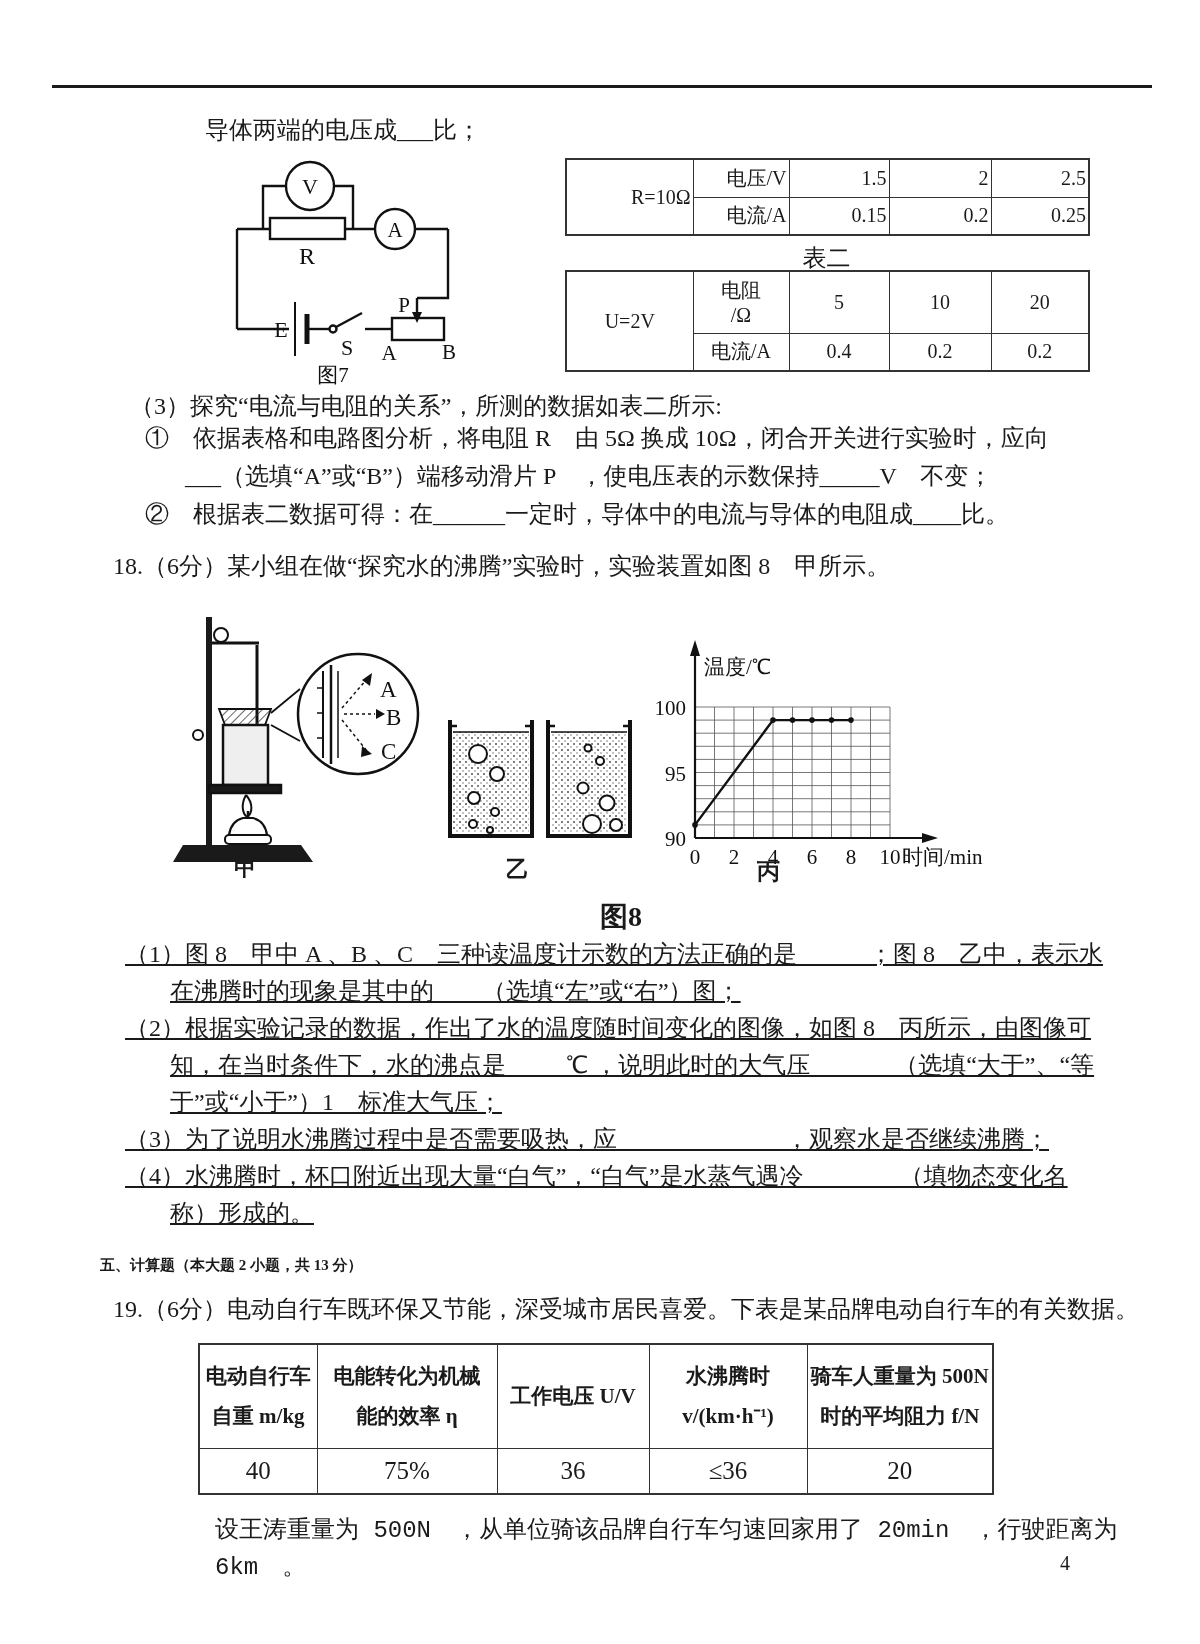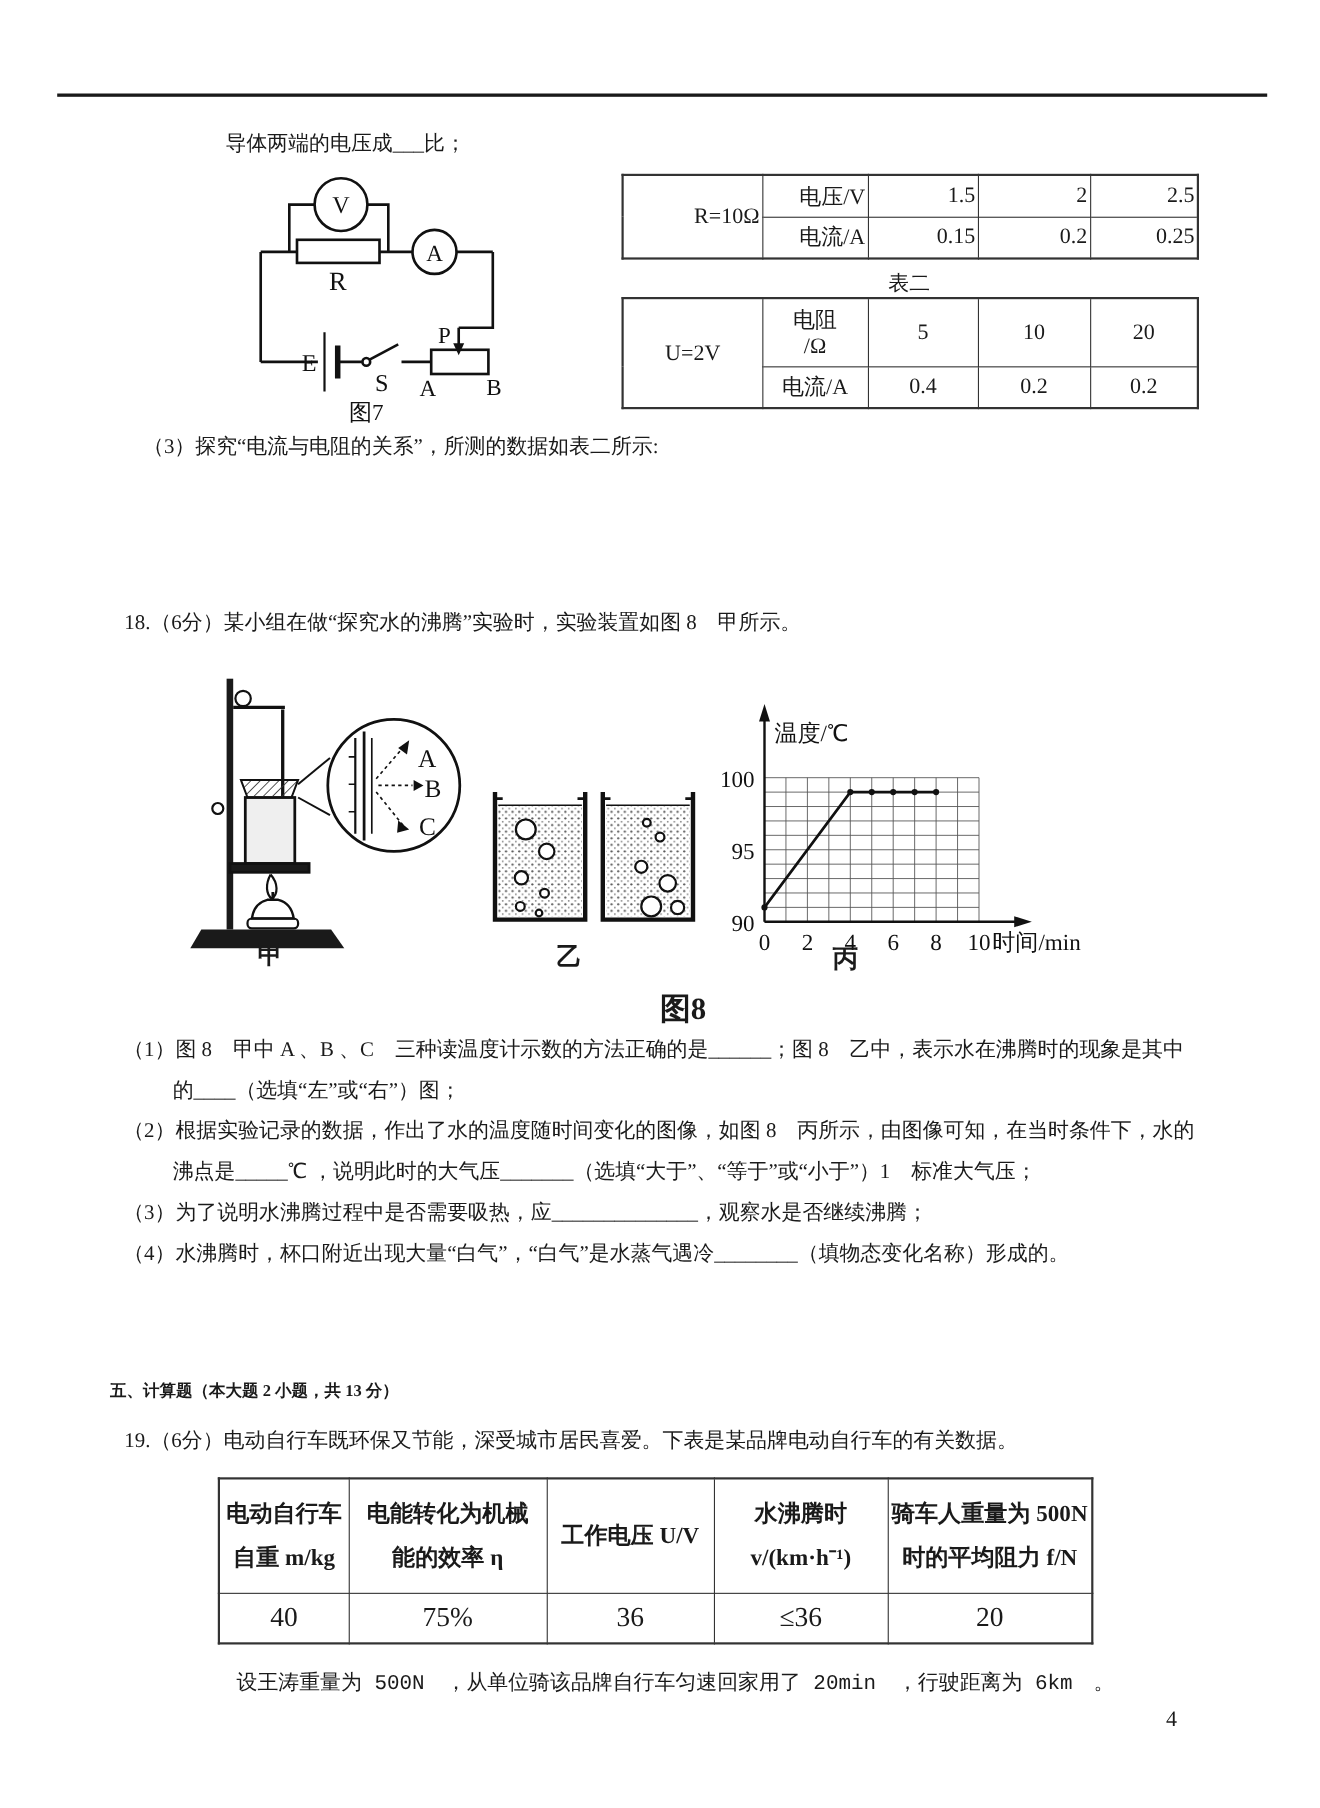--- a/index.html
+++ b/index.html
@@ -1,20 +1,20 @@
 <!DOCTYPE html>
 <html><head>
 <meta charset="utf-8">
 <style>
   * { box-sizing: border-box; }
   body { margin: 0; background: #fff; }
   .page { position: relative; width: 1200px; height: 1644px; background: #ffffff;
           font-family: "Liberation Serif", serif; color: #1a1a1a; overflow: hidden; }
   .abs { position: absolute; }
-  .txt { font-size: 19px; line-height: 37px; white-space: pre-wrap; }
+  .txt { font-size: 24px; line-height: 37px; white-space: pre-wrap; }
   .rule { background: #1a1a1a; }
   .hang45 { padding-left: 45px; text-indent: -45px; }
   .hang40 { padding-left: 40px; text-indent: -40px; }
   .bold { font-weight: bold; }
   .center { text-align: center; }
   table.dtable { border-collapse: collapse; table-layout: fixed; text-align: center;
                  font-size: 20px; color: #1a1a1a; border: 2px solid #333; }
   table.dtable td { border: 1.6px solid #333; padding: 0 2px; }
   .pre { white-space: pre-line; }
   svg text { font-family: "Liberation Serif", serif; fill: #111; }
@@ -110,20 +110,24 @@
       <td>电流/A</td>
       <td>0.4</td>
       <td>0.2</td>
       <td>0.2</td>
     </tr>
   </tbody>
     </table>
 
   <div class="abs txt" style="left:130px; top:388px; width:960px;">（3）探究“电流与电阻的关系”，所测的数据如表二所示:</div>
 
+  <div class="abs" style="left:145px; top:419px; width:935px;">
+    <div class="txt hang40" style="line-height:38px">①　依据表格和电路图分析，将电阻 R　由 5Ω 换成 10Ω，闭合开关进行实验时，应向___（选填“A”或“B”）端移动滑片 P　，使电压表的示数保持_____V　不变；</div>
+    <div class="txt hang40" style="line-height:38px">②　根据表二数据可得：在______一定时，导体中的电流与导体的电阻成____比。</div>
+  </div>
 
   <div class="abs txt" style="left:113px; top:548px; width:1000px;">18.（6分）某小组在做“探究水的沸腾”实验时，实验装置如图 8　甲所示。</div>
 
   <svg class="abs" style="left:163px; top:613px;" width="262" height="255" viewBox="0 0 262 255">
     <defs>
       <pattern id="hatch" width="6" height="6" patternUnits="userSpaceOnUse" patternTransform="rotate(45)">
         <line x1="0" y1="0" x2="0" y2="6" stroke="#333" stroke-width="1.5"></line>
       </pattern>
     </defs>
     <polygon points="20,232 138,232 150,249 10,249" fill="#1a1a1a"></polygon>
@@ -243,21 +247,21 @@
       <circle cx="186" cy="110.10000000000001" r="2.8" fill="#111"></circle>
       <circle cx="205.5" cy="110.10000000000001" r="2.8" fill="#111"></circle>
       <circle cx="225" cy="110.10000000000001" r="2.8" fill="#111"></circle>
     </svg>
 
   <span class="abs figlabel" style="left:234px; top:852px;">甲</span>
   <span class="abs figlabel" style="left:506px; top:854px;">乙</span>
   <span class="abs figlabel" style="left:757px; top:856px;">丙</span>
   <span class="abs" style="left:600px; top:898px; font-size:28px; font-weight:bold;">图8</span>
 
-  <div class="abs" style="left:112px; top:936px; width:982px;">
+  <div class="abs" style="left:125px; top:936px; width:982px;text-decoration:underline;">
     <div class="txt hang45">（1）图 8　甲中 A 、B 、C　三种读温度计示数的方法正确的是______；图 8　乙中，表示水在沸腾时的现象是其中的____（选填“左”或“右”）图；</div>
     <div class="txt hang45">（2）根据实验记录的数据，作出了水的温度随时间变化的图像，如图 8　丙所示，由图像可知，在当时条件下，水的沸点是_____℃ ，说明此时的大气压_______（选填“大于”、“等于”或“小于”）1　标准大气压；</div>
     <div class="txt hang45">（3）为了说明水沸腾过程中是否需要吸热，应______________，观察水是否继续沸腾；</div>
     <div class="txt hang45">（4）水沸腾时，杯口附近出现大量“白气”，“白气”是水蒸气遇冷________（填物态变化名称）形成的。</div>
   </div>
 
   <div class="abs txt bold" style="left:100px; top:1247px; font-size:15px;">五、计算题（本大题 2 小题，共 13 分）</div>
 
   <div class="abs txt" style="left:113px; top:1291px; width:1030px;">19.（6分）电动自行车既环保又节能，深受城市居民喜爱。下表是某品牌电动自行车的有关数据。</div>
 

